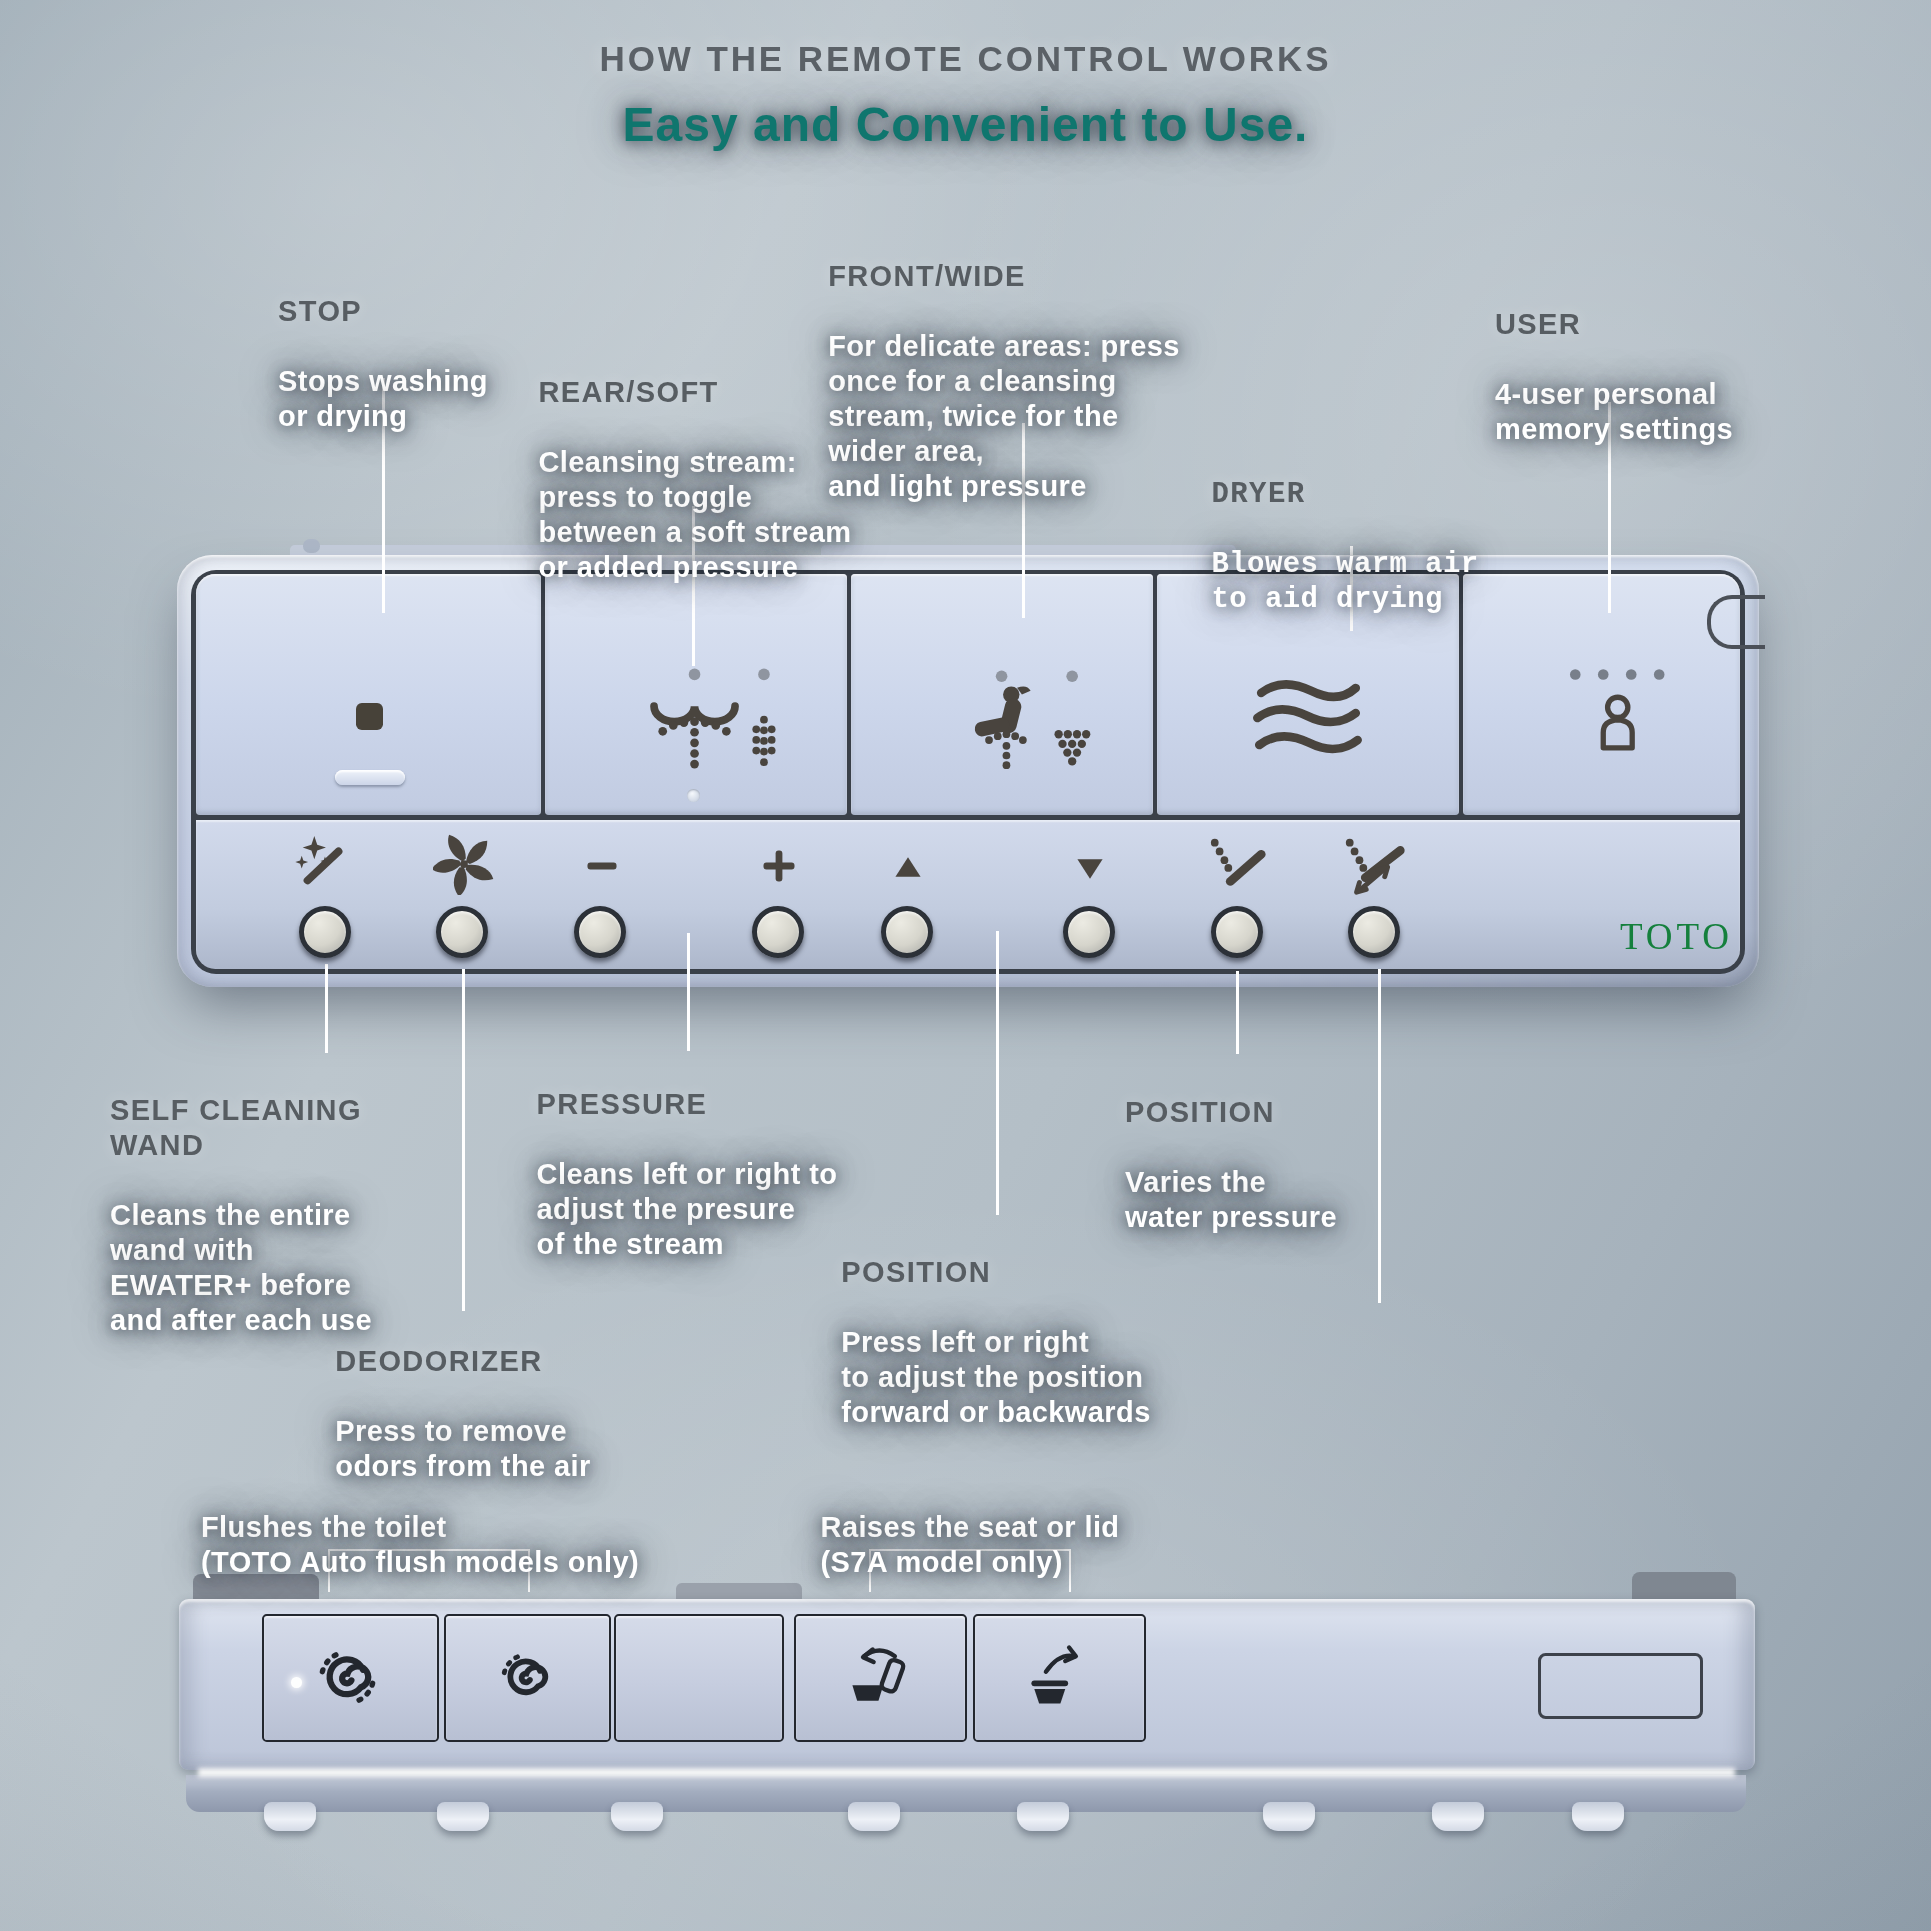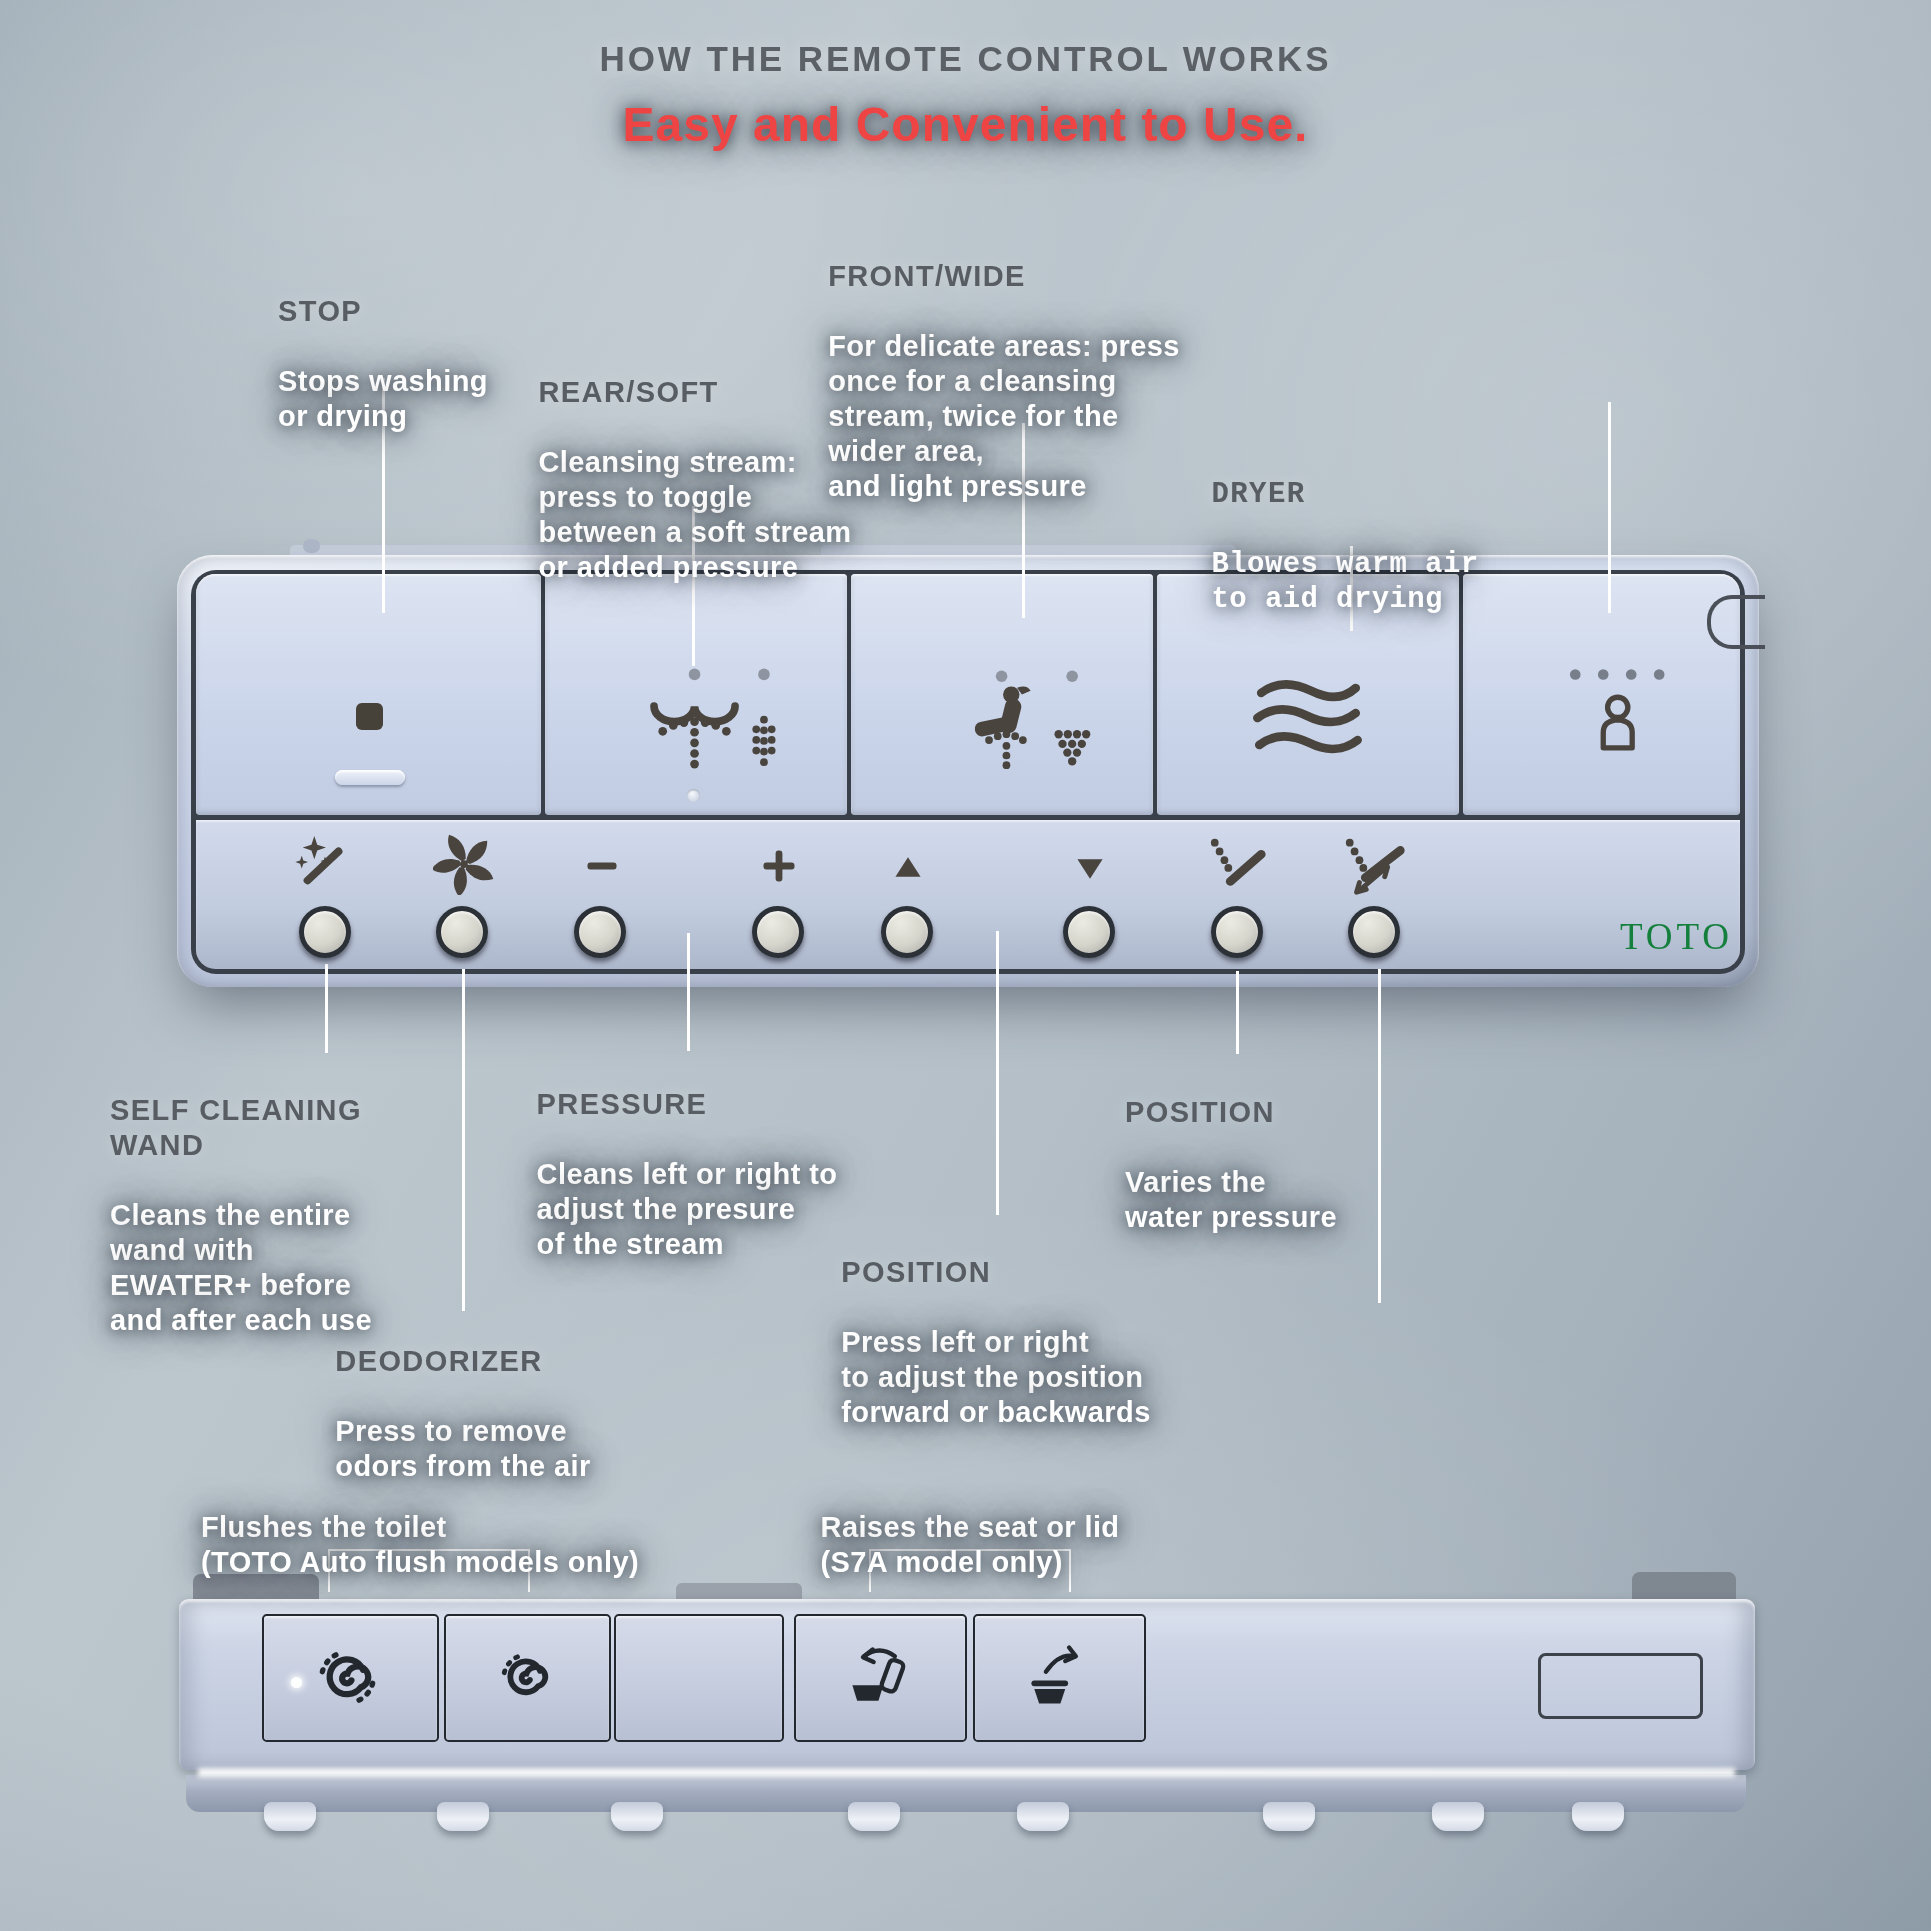--- a/index.html
+++ b/index.html
@@ -9,21 +9,21 @@
       radial-gradient(55% 40% at 18% 10%, rgba(255,255,255,.22), transparent 70%),
       radial-gradient(50% 45% at 82% 22%, rgba(255,255,255,.18), transparent 70%),
       radial-gradient(60% 35% at 50% 86%, rgba(255,255,255,.14), transparent 70%),
       linear-gradient(118deg,#9eacb6 0%,#bcc6cd 30%,#b4bfc7 55%,#a6b2bc 78%,#93a1ad 100%);}
   .vg{position:absolute;inset:0;z-index:1;pointer-events:none;background:
       radial-gradient(130% 110% at 50% 42%, rgba(255,255,255,0) 55%, rgba(66,81,96,.30) 100%);}
   .halo-w{text-shadow:0 1px 13.5px rgba(47,57,68,.85),0 0 29px rgba(47,57,68,.55),0 0 50px rgba(47,57,68,.35);}
   .title1{position:absolute;top:39px;left:0;width:100%;text-align:center;z-index:6;
           font-size:35px;letter-spacing:2.9px;color:#5b6167;text-shadow:0 0 17.4px rgba(255,255,255,.35);}
   .title2{position:absolute;top:97px;left:0;width:100%;text-align:center;z-index:6;
-          font-size:48px;letter-spacing:1px;color:#ef4444;}
+          font-size:48px;letter-spacing:1px;color:#0f766e;}
   .co{position:absolute;transform:translateX(-50%);text-align:left;z-index:6;
       font-size:29px;line-height:35px;white-space:pre-line;}
   .co-t{color:#575d62;letter-spacing:1.4px;text-shadow:0 0 15.4px rgba(255,255,255,.3);}
   .co-d{color:#ffffff;letter-spacing:0.4px;}
   .pl{position:absolute;width:2.9px;background:#ffffff;z-index:5;}
   .br{position:absolute;height:41px;border:2.9px solid #ffffff;border-bottom:none;z-index:5;background:transparent;}
   
   .tab{position:absolute;z-index:2;border-radius:4.8px;}
   .remote-main{position:absolute;left:177px;top:555px;width:1582px;height:432px;z-index:2;
       border-radius:35px;
@@ -103,20 +103,25 @@
 once for a cleansing
 stream,  twice for the
 wider area,
 and light pressure</div>
   </div>
   <div class="co" style="left:1345px;top:442px;font-family:Liberation Mono, monospace;">
     <div class="co-t">DRYER</div>
     <div class="co-d halo-w">Blowes warm air
 to aid drying</div>
   </div>
+  <div class="co" style="left:1614px;top:272px;">
+    <div class="co-t">USER</div>
+    <div class="co-d halo-w">4-user personal
+memory settings</div>
+  </div>
 
   <div class="co" style="left:241px;top:1058px;">
     <div class="co-t">SELF CLEANING
 WAND</div>
     <div class="co-d halo-w">Cleans the entire
 wand with
 EWATER+ before
 and after each use</div>
   </div>
   <div class="co" style="left:463px;top:1309px;">

